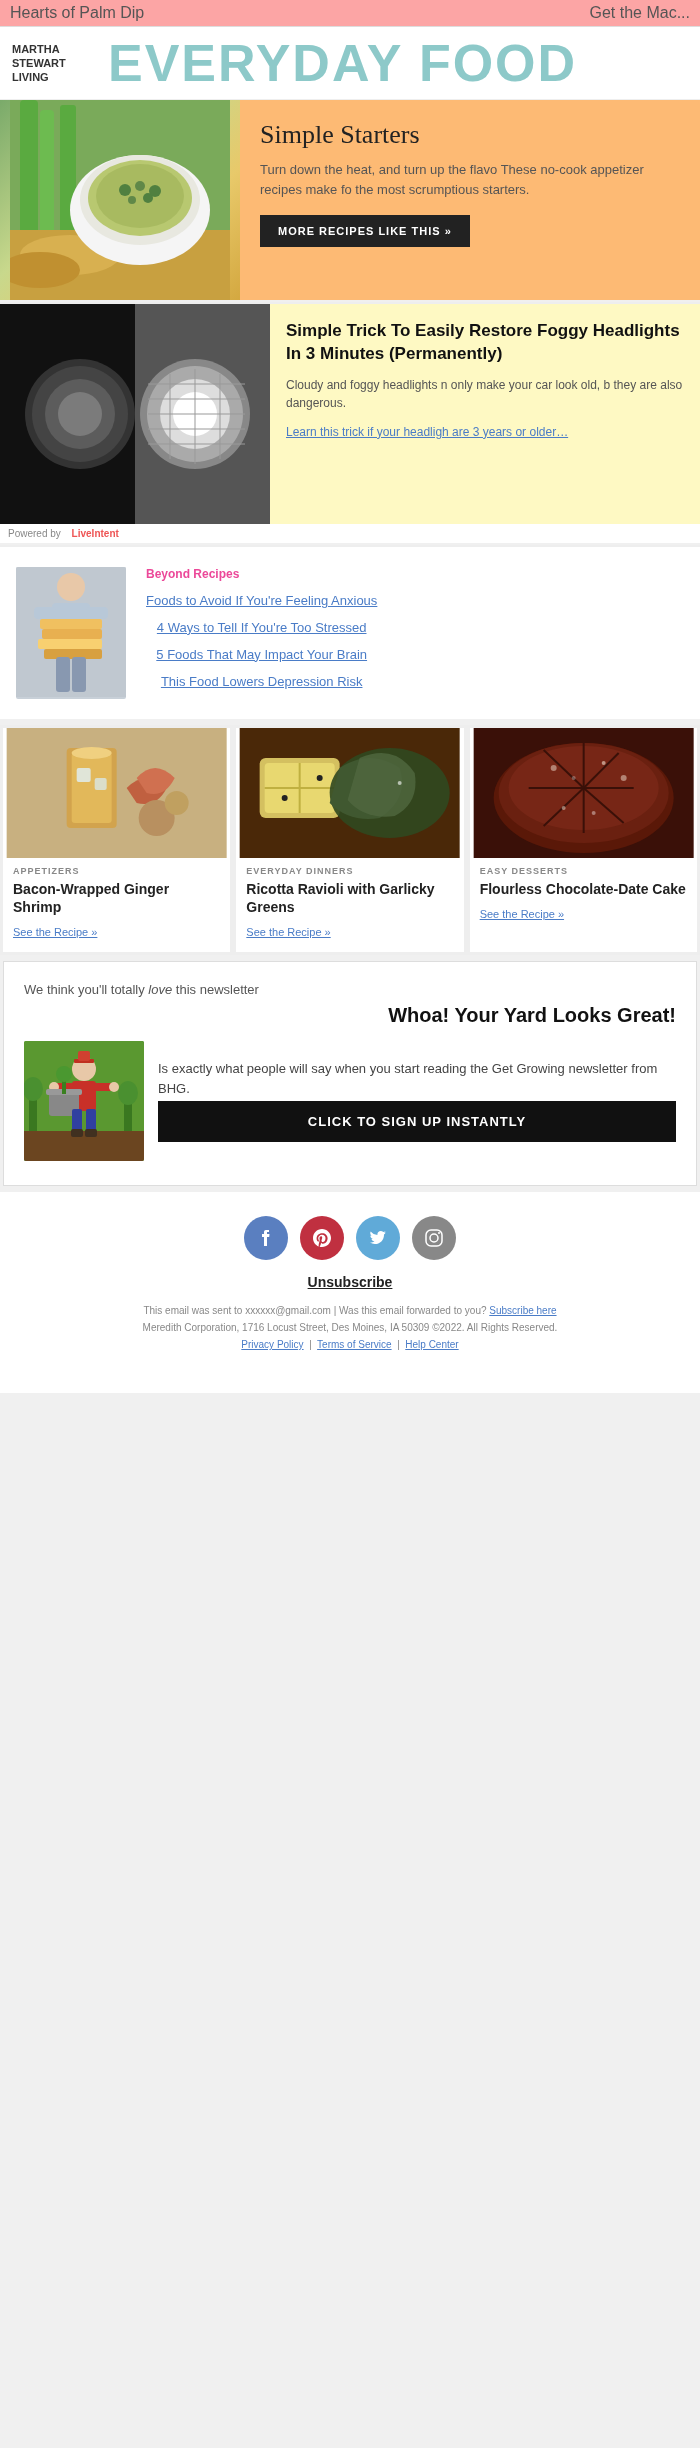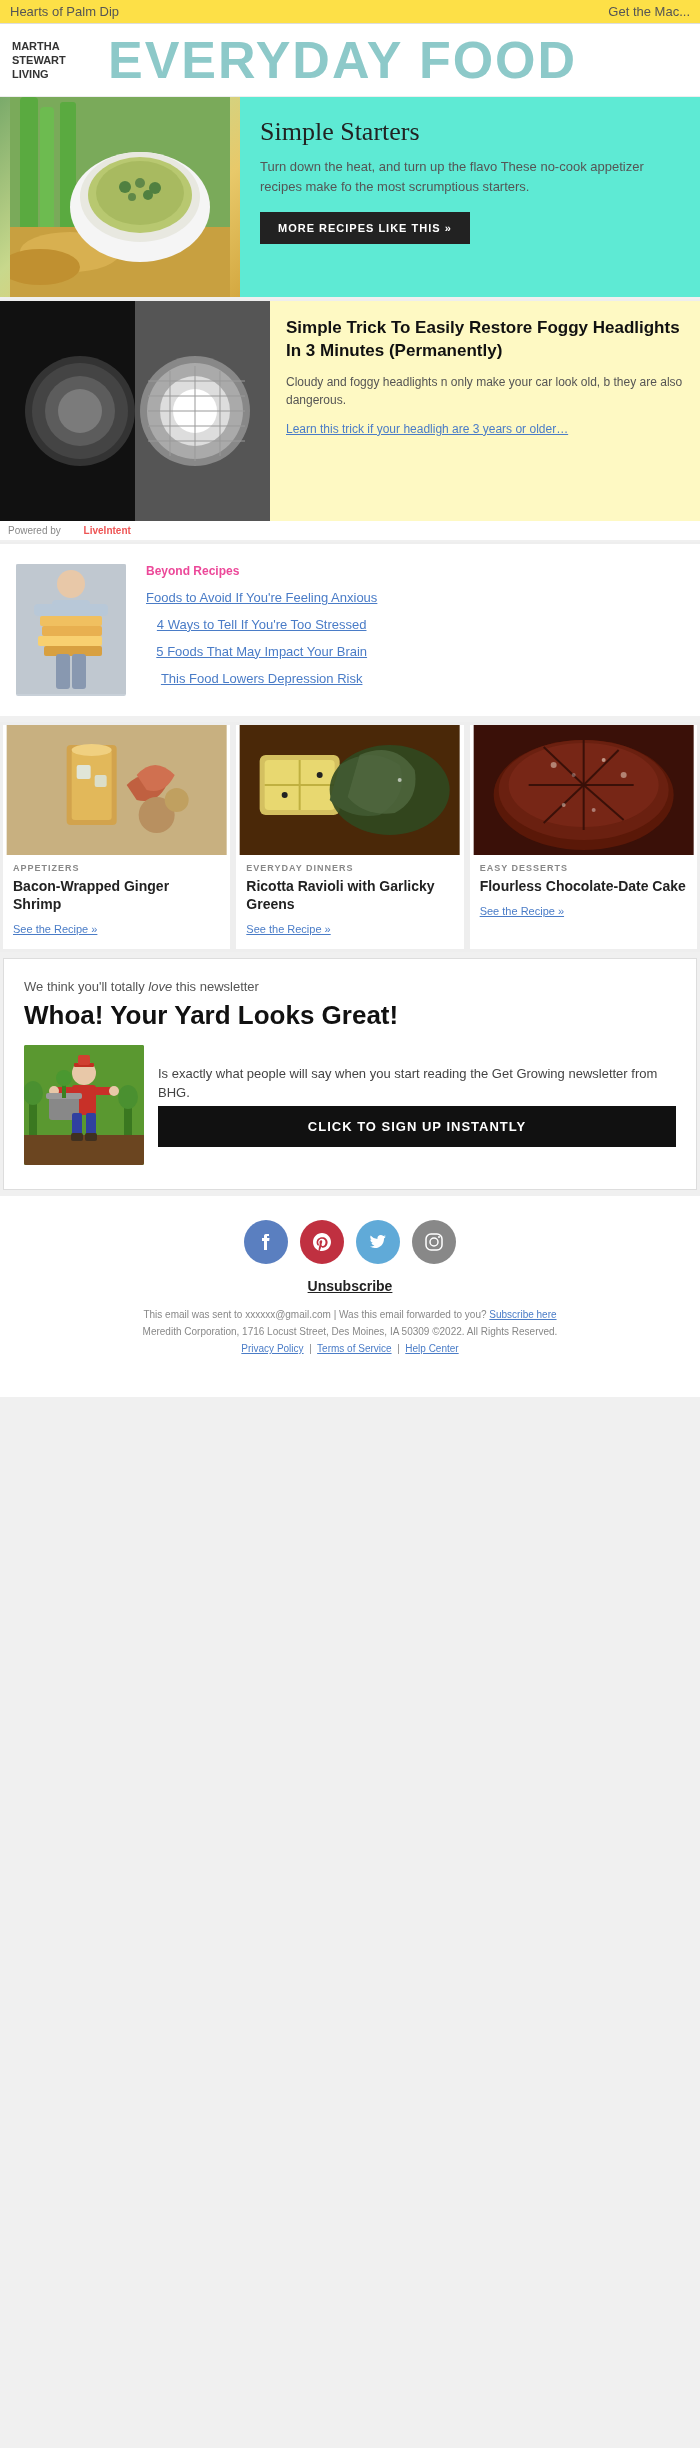--- a/index.html
+++ b/index.html
@@ -9,23 +9,23 @@
       width: 700px;
       margin: 0 auto;
     }
 
     
     .top-bar {
       display: flex;
       justify-content: space-between;
       align-items: flex-end;
       padding: 4px 10px;
-      background: #fde047;
+      background: #fca5a5;
       border-bottom: 1px solid #ddd;
-      font-size: 13px;
+      font-size: 16px;
       color: #555;
     }
     .top-bar a { color: #555; text-decoration: none; }
 
     
     .header {
       background: #fff;
       display: flex;
       align-items: center;
       padding: 10px 12px;
@@ -44,21 +44,21 @@
       font-size: 52px;
       font-weight: bold;
       color: #8dc9c9;
       letter-spacing: 2px;
       text-transform: uppercase;
       line-height: 1;
     }
 
     
     .simple-starters {
-      background: #5eead4;
+      background: #fdba74;
       display: flex;
       align-items: stretch;
     }
     .simple-starters-img {
       width: 240px;
       min-height: 200px;
       background: #b5c9a0;
       flex-shrink: 0;
       overflow: hidden;
       position: relative;
@@ -155,21 +155,20 @@
       padding: 4px 8px;
       background: #fff;
       display: flex;
       align-items: center;
       gap: 4px;
     }
     .powered-by span.li-logo {
       color: #e55;
       font-weight: bold;
       font-size: 10px;
-      margin-left: 12px;
     }
 
     
     .beyond-recipes {
       background: #fff;
       display: flex;
       padding: 20px 16px;
       gap: 20px;
       margin-top: 2px;
       border-top: 2px solid #eee;
@@ -267,25 +266,26 @@
     }
     .newsletter-promo .we-think {
       font-size: 13px;
       color: #555;
       margin-bottom: 6px;
     }
     .newsletter-promo .we-think em {
       font-style: italic;
     }
     .newsletter-promo h2 {
-      font-size: 26px;
+      font-size: 20px;
       font-weight: bold;
       color: #111;
       margin-bottom: 14px;
       line-height: 1.2;
+      text-align: right;
     }
     .newsletter-promo-inner {
       display: flex;
       gap: 14px;
       align-items: center;
     }
     .newsletter-promo-img {
       width: 120px;
       flex-shrink: 0;
     }

